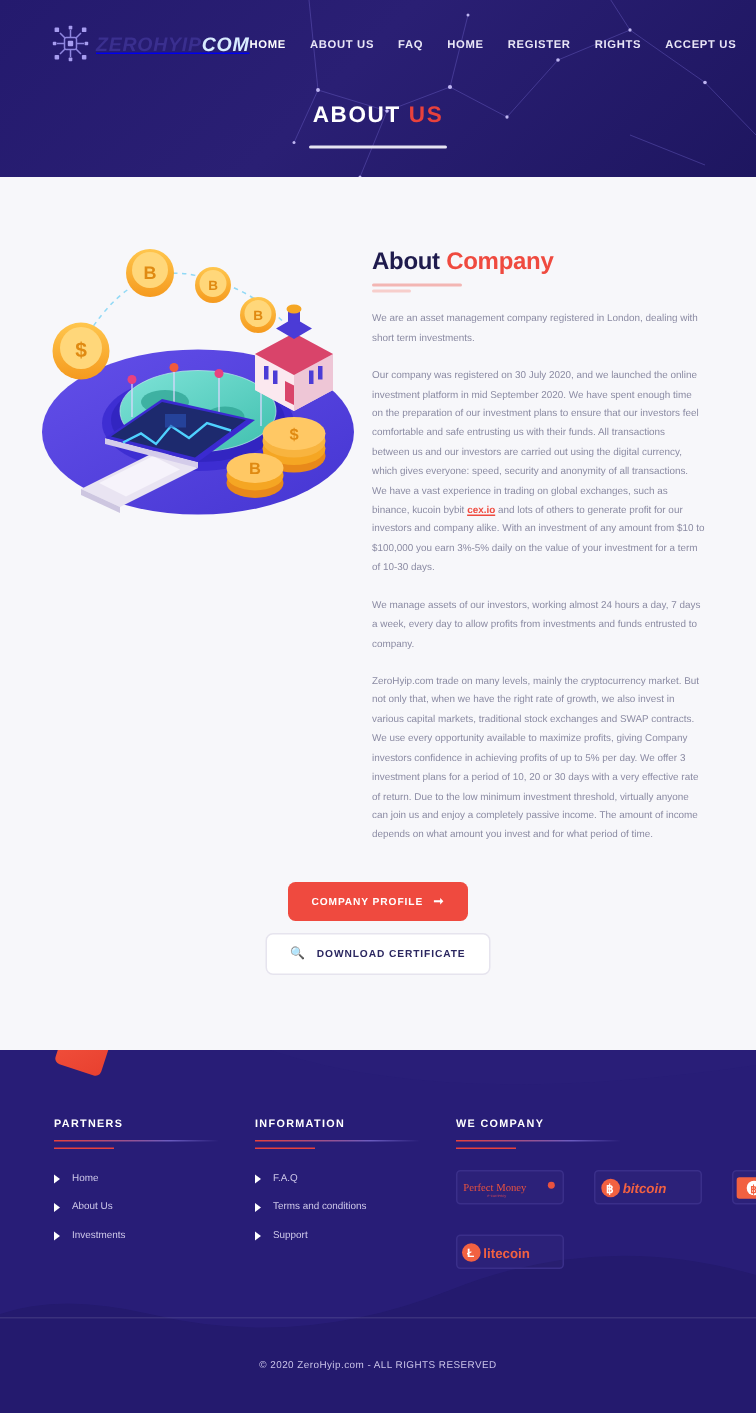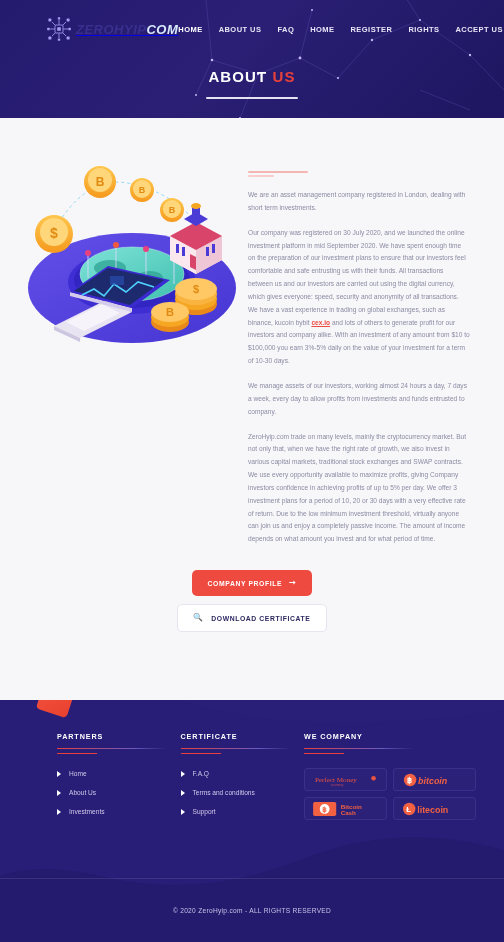--- a/index.html
+++ b/index.html
@@ -17,21 +17,21 @@
     position: relative;
     height: 118px;
     background: linear-gradient(135deg, #241a6e 0%, #2a1f74 45%, #1e1660 100%);
     overflow: hidden;
   }
   .hero-stars { position: absolute; inset: 0; pointer-events: none; }
 
   .topbar {
     position: relative; z-index: 3;
     display: flex; align-items: center;
-    padding: 16px 20px 0 46px;
+    padding: 16px 20px 0 34px;
   }
   .logo { display: flex; align-items: center; gap: 0px; }
   .logo-mark { width: 26px; height: 26px; display: block; }
   .logo-text {
     font-size: 13px; font-weight: bold; font-style: italic;
     letter-spacing: .5px; margin-left: 4px;
     color: #3a2f8f;
   }
   .logo-text .com { color: #d8ebff; }
 
@@ -115,21 +115,21 @@
   .red-square {
     position: absolute; left: 40px; top: -18px;
     width: 32px; height: 32px;
     background: linear-gradient(135deg, #f3543f, #e8402f);
     transform: rotate(18deg);
     border-radius: 4px;
     z-index: 3;
   }
   .footer-cols {
     position: relative; z-index: 4;
-    display: flex; padding: 32px 28px 0 36px; gap: 0; margin-left: 21px;
+    display: flex; padding: 44px 28px 0 36px; gap: 0;
   }
   .fcol { flex: 1; }
   .fcol.accept { flex: 1.15; }
   .fcol-title {
     font-size: 7.2px; font-weight: bold; color: #ffffff;
     letter-spacing: .9px;
   }
   .fcol-rule {
     margin-top: 7px; width: 110px; height: 1px;
     background: linear-gradient(90deg, #e8413c 0%, #6a5bbf 70%, rgba(106,91,191,0) 100%);
@@ -144,22 +144,22 @@
   .flink .tri {
     width: 0; height: 0;
     border-left: 4px solid #ffffff;
     border-top: 3px solid transparent;
     border-bottom: 3px solid transparent;
     flex: none;
   }
 
   .pay-grid {
     margin-top: 14px;
-    display: grid; grid-template-columns: 1fr 1fr;
-    gap: 6px; width: 172px;
+    display: grid; grid-template-columns: 1fr 1fr 1fr;
+    gap: 20px; width: 172px;
   }
   .pay-cell {
     height: 23px; border: 1px solid #3a2f8a; border-radius: 3px;
     display: flex; align-items: center; justify-content: center;
     background: rgba(255,255,255,0.02);
   }
 
   .copyright-bar {
     position: absolute; left: 0; bottom: 0; width: 504px; height: 64px;
     border-top: 1px solid rgba(255,255,255,0.10);
@@ -348,20 +348,22 @@
             <path d="M56 140 L118 156 L118 152 L56 136 Z" fill="#d4ccea"></path>
             <path d="M56 136 L118 152 L156 124 L94 110 Z" fill="#3a2ad0"></path>
             <path d="M60 135 L116 149 L150 124 L94 112 Z" fill="#1d2a6e"></path>
             <polyline points="68,139 80,133 90,140 100,128 112,136 124,126 140,131" fill="none" stroke="#4fd1ff" stroke-width="1.6"></polyline>
             <rect x="96" y="120" width="14" height="9" fill="#2c53b8" opacity="0.6"></rect>
           </g>
         </svg>
       </div>
 
       <div class="about-col">
+        <h1 class="about-head"><span>About</span>
+          <span class="accent">Company</span></h1>
         <div class="about-rule"></div>
         <div class="about-rule short"></div>
 
         <p class="para">We are an asset management company registered in London, dealing with short term investments.</p>
 
         <p class="para"><span>Our company was registered on 30 July 2020, and we launched the online investment platform in mid September 2020. We have spent enough time on the preparation of our investment plans to ensure that our investors feel comfortable and safe entrusting us with their funds. All transactions between us and our investors are carried out using the digital currency, which gives everyone: speed, security and anonymity of all transactions. We have a vast experience in trading on global exchanges, such as binance, kucoin bybit </span><a class="hl" href="#">cex.io</a><span> and lots of others to generate profit for our investors and company alike. With an investment of any amount from $10 to $100,000 you earn 3%-5% daily on the value of your investment for a term of 10-30 days.</span></p>
 
         <p class="para">We manage assets of our investors, working almost 24 hours a day, 7 days a week, every day to allow profits from investments and funds entrusted to company.</p>
         <p class="para">ZeroHyip.com trade on many levels, mainly the cryptocurrency market. But not only that, when we have the right rate of growth, we also invest in various capital markets, traditional stock exchanges and SWAP contracts. We use every opportunity available to maximize profits, giving Company investors confidence in achieving profits of up to 5% per day. We offer 3 investment plans for a period of 10, 20 or 30 days with a very effective rate of return. Due to the low minimum investment threshold, virtually anyone can join us and enjoy a completely passive income. The amount of income depends on what amount you invest and for what period of time.</p>
       </div>
@@ -403,21 +405,21 @@
             <span>About Us</span>
           </a>
           <a class="flink" href="#">
             <span class="tri"></span>
             <span>Investments</span>
           </a>
         </div>
       </div>
 
       <div class="fcol">
-        <div class="fcol-title">CERTIFICATE</div>
+        <div class="fcol-title">INFORMATION</div>
         <div class="fcol-rule"></div>
         <div class="fcol-rule short"></div>
         <div class="flinks">
           <a class="flink" href="#">
             <span class="tri"></span>
             <span>F.A.Q</span>
           </a>
           <a class="flink" href="#">
             <span class="tri"></span>
             <span>Terms and conditions</span>

